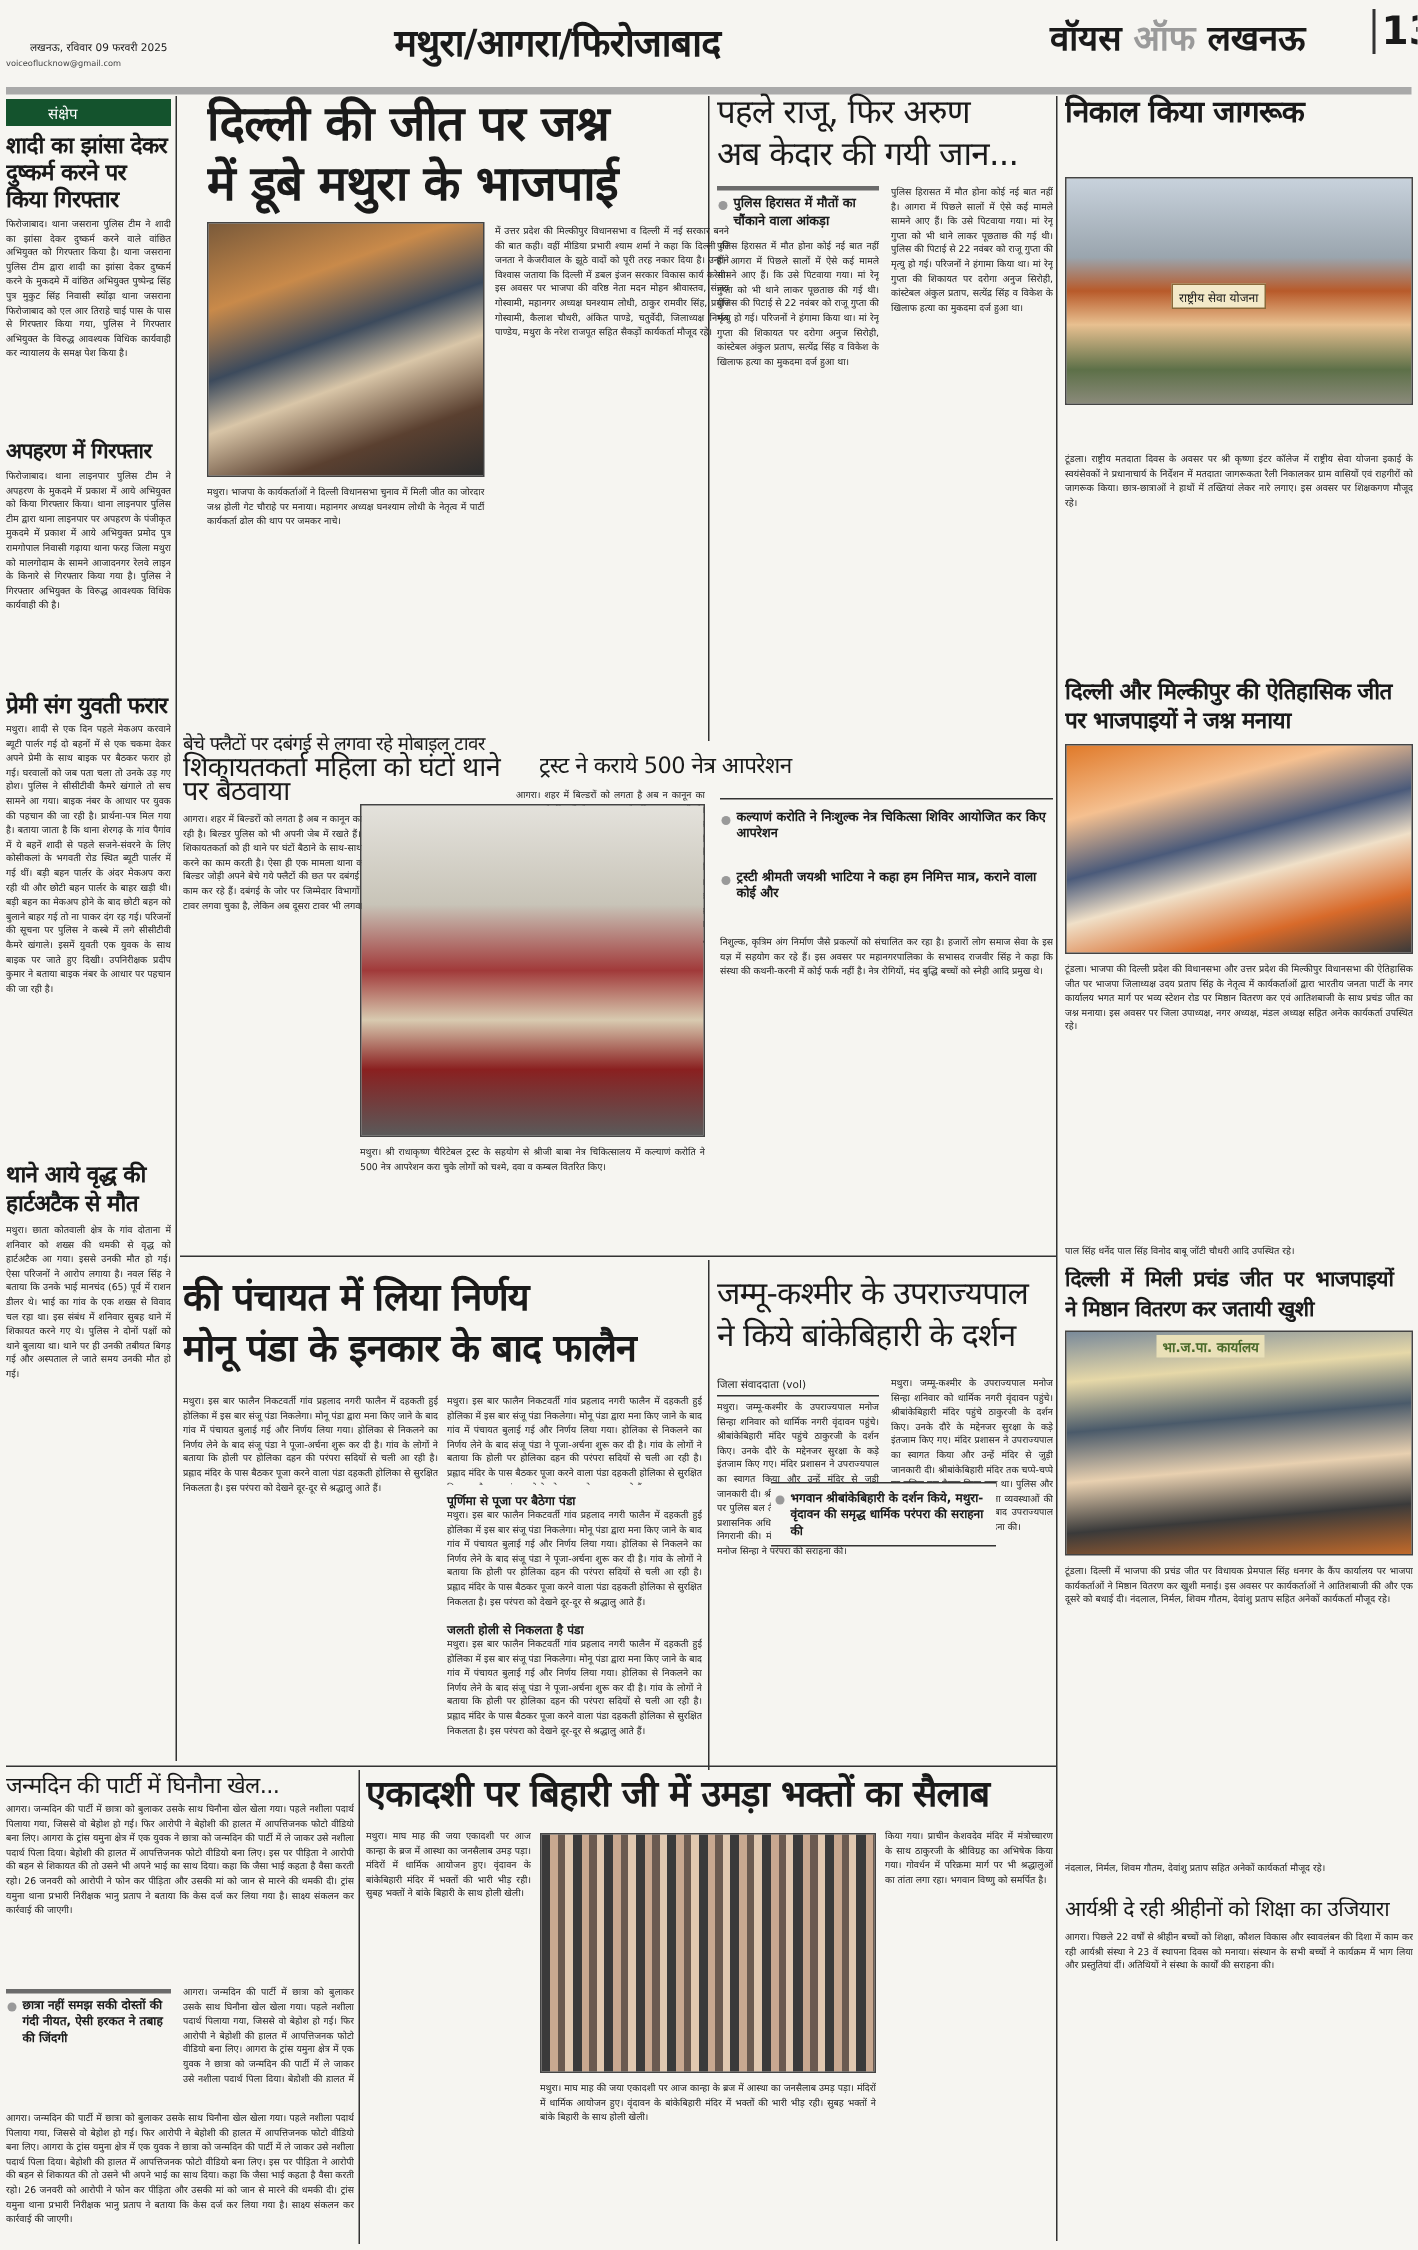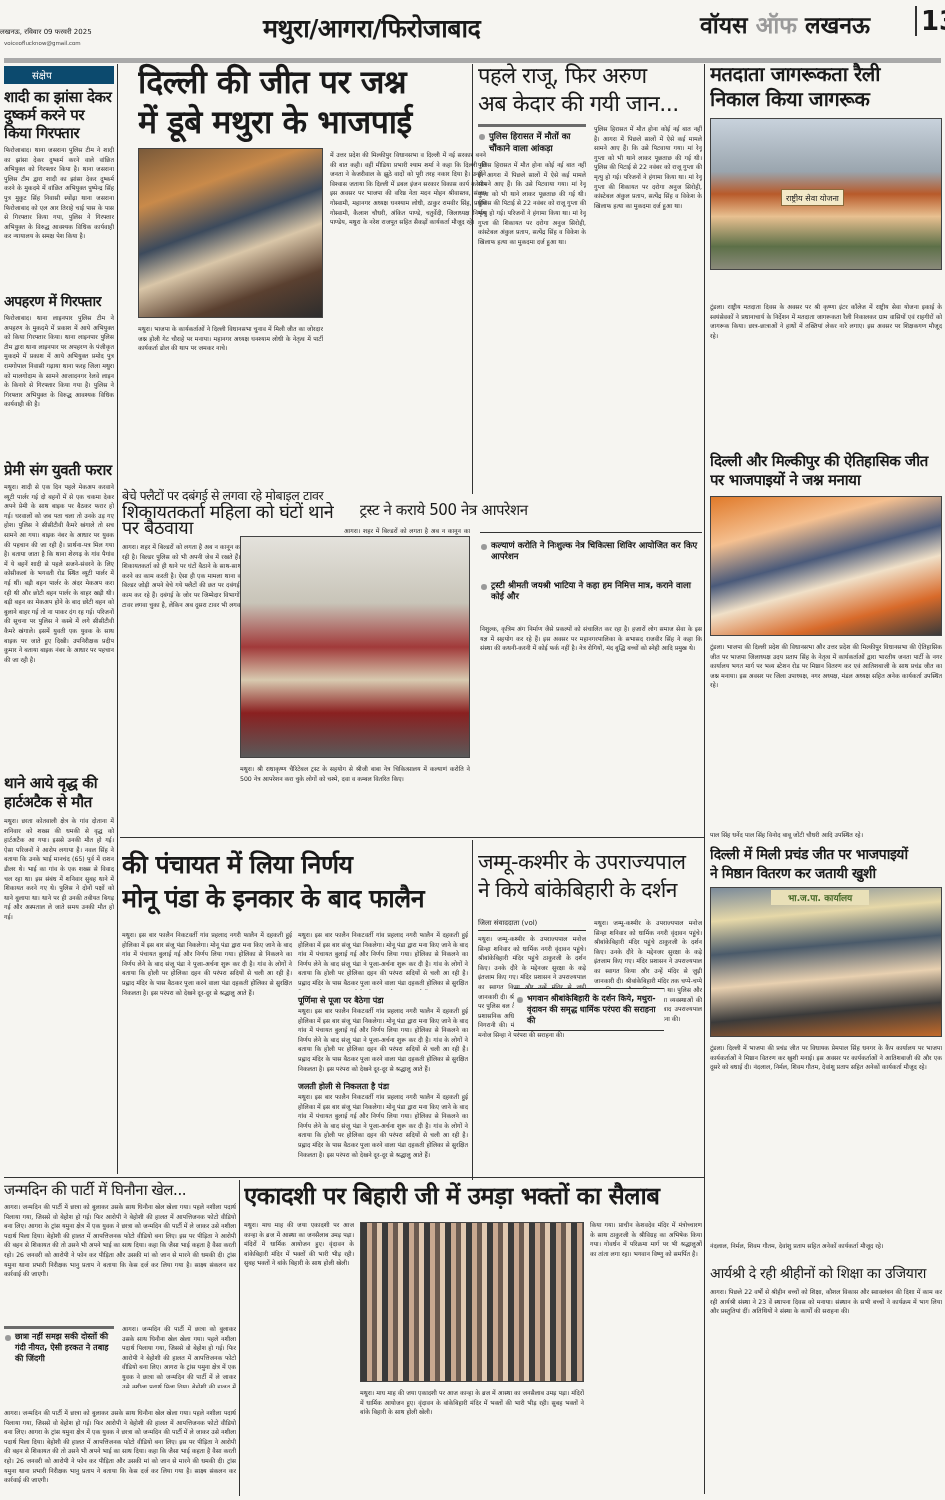--- a/index.html
+++ b/index.html
@@ -1,35 +1,35 @@
 <!DOCTYPE html>
 <html><head>
 <meta charset="utf-8">
 <style>
   * { box-sizing: border-box; margin: 0; padding: 0; }
   body { width: 945px; height: 1500px; background: #f6f5f1; font-family: "DejaVu Sans", sans-serif; color: #1a1a1a; overflow: hidden; position: relative; }
   .masthead { position: absolute; left: 0; top: 0; width: 945px; height: 56px; }
-  .mh-date { position: absolute; left: 0; top: 27px; font-size: 7px; }
+  .mh-date { position: absolute; left: 20px; top: 27px; font-size: 7px; }
   .mh-email { position: absolute; left: 4px; top: 40px; font-size: 5.5px; color: #444; }
   .mh-region { position: absolute; left: 263px; top: 10px; font-size: 25px; font-weight: bold; letter-spacing: -0.5px; font-family: "DejaVu Sans", sans-serif; }
   .mh-brand { position: absolute; left: 700px; top: 8px; font-size: 23px; font-weight: bold; }
   .mh-brand .of { color: #9a9a9a; }
   .mh-page { position: absolute; left: 915px; top: 6px; font-size: 26px; font-weight: bold; border-left: 2px solid #333; padding-left: 4px; }
   .mh-rule { position: absolute; left: 4px; top: 58px; width: 937px; height: 5px; background: #a9a9a9; }
 
   .col { position: absolute; overflow: hidden; }
   .vrule { position: absolute; width: 1px; background: #333; }
   .hrule { position: absolute; height: 1px; background: #333; }
   .body-text { font-size: 6.2px; line-height: 9.6px; text-align: justify; color: #222; }
   .head-xl { font-weight: bold; font-size: 33px; line-height: 40px; letter-spacing: -0.5px; }
   .head-l { font-weight: bold; font-size: 24px; line-height: 30px; letter-spacing: -0.5px; }
   .head-m { font-weight: bold; font-size: 17px; line-height: 21px; letter-spacing: -0.4px; }
   .head-s { font-weight: bold; font-size: 14px; line-height: 17px; letter-spacing: -0.4px; }
   .head-thin { font-weight: normal; }
-  .brief-label { background: #0c4a6e; color: #fff; font-size: 10px; padding: 2px 0 2px 28px; width: 112px; }
+  .brief-label { background: #14532d; color: #fff; font-size: 10px; padding: 2px 0 2px 28px; width: 112px; }
   .bullet { font-size: 9px; line-height: 12px; font-weight: bold; padding-left: 11px; position: relative; }
   .bullet::before { content: ""; position: absolute; left: 1px; top: 4px; width: 6px; height: 6px; border-radius: 50%; background: #999; }
   .photo { position: absolute; border: 1px solid #444; overflow: hidden; }
   .ph-crowd1 { background: linear-gradient(160deg, #7a5a3a 0%, #c98a4a 25%, #3c4a5c 45%, #d9c6a8 60%, #5a4030 80%, #2d2d2d 100%); }
   .ph-rally { background: linear-gradient(180deg, #c8d2dc 0%, #9aa5ae 35%, #b85a2a 50%, #e8c090 65%, #5d7048 85%, #8a8a7a 100%); }
   .ph-trust { background: linear-gradient(180deg, #e4e2dc 0%, #c8c4b8 30%, #a13a3a 50%, #d8cab0 65%, #8a2020 80%, #5a5a5a 100%); }
   .ph-mithai { background: linear-gradient(175deg, #7a8a9a 0%, #e6d8a8 20%, #4a5a6a 40%, #e8d0b0 60%, #3a3a3a 80%, #c26a2a 100%); }
   .ph-bjp { background: linear-gradient(165deg, #e07a2a 0%, #f5c090 25%, #4a5a7a 45%, #f0e0c8 60%, #d86a2a 80%, #3a3a3a 100%); }
   .ph-ekadashi { background: repeating-linear-gradient(90deg, #3a3a3a 0 6px, #c8a890 6px 11px, #6a5a50 11px 16px, #e0c8b0 16px 21px); }
   .gray-band { background: #6b6b6b; height: 3px; }
@@ -78,21 +78,20 @@
 <div class="col" style="left:478px; top:62px; width:224px; height:420px;">
   <div class="head-l head-thin" style="font-size:22px; line-height:28px;">पहले राजू, फिर अरुण</div>
   <div class="head-l head-thin" style="font-size:22px; line-height:28px;">अब केदार की गयी जान...</div>
   <div class="gray-band" style="width:108px; margin-top:6px;"></div>
   <div class="bullet" style="width:110px; margin-top:3px; font-size:8.5px;">पुलिस हिरासत में मौतों का चौंकाने वाला आंकड़ा</div>
   <div class="body-text" style="position:absolute; left:0; top:98px; width:108px; height:316px; overflow:hidden;">पुलिस हिरासत में मौत होना कोई नई बात नहीं है। आगरा में पिछले सालों में ऐसे कई मामले सामने आए हैं। कि उसे पिटवाया गया। मां रेनू गुप्ता को भी थाने लाकर पूछताछ की गई थी। पुलिस की पिटाई से 22 नवंबर को राजू गुप्ता की मृत्यु हो गई। परिजनों ने हंगामा किया था। मां रेनू गुप्ता की शिकायत पर दरोगा अनुज सिरोही, कांस्टेबल अंकुल प्रताप, सत्येंद्र सिंह व विकेश के खिलाफ हत्या का मुकदमा दर्ज हुआ था।</div>
   <div class="body-text" style="position:absolute; left:116px; top:62px; width:108px; height:352px; overflow:hidden;">पुलिस हिरासत में मौत होना कोई नई बात नहीं है। आगरा में पिछले सालों में ऐसे कई मामले सामने आए हैं। कि उसे पिटवाया गया। मां रेनू गुप्ता को भी थाने लाकर पूछताछ की गई थी। पुलिस की पिटाई से 22 नवंबर को राजू गुप्ता की मृत्यु हो गई। परिजनों ने हंगामा किया था। मां रेनू गुप्ता की शिकायत पर दरोगा अनुज सिरोही, कांस्टेबल अंकुल प्रताप, सत्येंद्र सिंह व विकेश के खिलाफ हत्या का मुकदमा दर्ज हुआ था।</div>
 </div>
 
 <div class="col" style="left:710px; top:62px; width:232px; height:388px;">
-  <div class="head-m" style="font-size:20px; line-height:25px;">मतदाता जागरूकता रैली</div>
   <div class="head-m" style="font-size:20px; line-height:25px;">निकाल किया जागरूक</div>
   <div class="photo ph-rally" style="left:0; top:56px; width:232px; height:152px;">
     <div style="position:absolute; left:70px; top:70px; background:#f3e9c8; border:1px solid #8a6a3a; font-size:8px; padding:2px 4px;">राष्ट्रीय सेवा योजना</div>
   </div>
   <div class="body-text" style="position:absolute; left:0; top:240px; width:232px; height:140px; overflow:hidden;">टूंडला। राष्ट्रीय मतदाता दिवस के अवसर पर श्री कृष्णा इंटर कॉलेज में राष्ट्रीय सेवा योजना इकाई के स्वयंसेवकों ने प्रधानाचार्य के निर्देशन में मतदाता जागरूकता रैली निकालकर ग्राम वासियों एवं राहगीरों को जागरूक किया। छात्र-छात्राओं ने हाथों में तख्तियां लेकर नारे लगाए। इस अवसर पर शिक्षकगण मौजूद रहे।</div>
 </div>
 
 <div class="col" style="left:710px; top:452px; width:232px; height:390px;">
   <div class="head-s" style="font-size:15px; line-height:19px;">दिल्ली और मिल्कीपुर की ऐतिहासिक जीत</div>
   <div class="head-s" style="font-size:15px; line-height:19px;">पर भाजपाइयों ने जश्न मनाया</div>
@@ -138,24 +137,24 @@
   <div style="position:absolute; left:0; top:70px; font-size:7px;">जिला संवाददाता (vol)</div>
   <div class="hrule" style="left:0; top:82px; width:108px;"></div>
   <div class="body-text" style="position:absolute; left:0; top:86px; width:108px; height:236px; overflow:hidden;">मथुरा। जम्मू-कश्मीर के उपराज्यपाल मनोज सिन्हा शनिवार को धार्मिक नगरी वृंदावन पहुंचे। श्रीबांकेबिहारी मंदिर पहुंचे ठाकुरजी के दर्शन किए। उनके दौरे के मद्देनजर सुरक्षा के कड़े इंतजाम किए गए। मंदिर प्रशासन ने उपराज्यपाल का स्वागत किया और उन्हें मंदिर से जुड़ी जानकारी दी। श्रीबांकेबिहारी मंदिर तक चप्पे-चप्पे पर पुलिस बल तैनात किया गया था। पुलिस और प्रशासनिक अधिकारियों ने सुरक्षा व्यवस्थाओं की निगरानी की। मंदिर दर्शन के बाद उपराज्यपाल मनोज सिन्हा ने परंपरा की सराहना की।</div>
   <div class="body-text" style="position:absolute; left:116px; top:70px; width:108px; height:252px; overflow:hidden;">मथुरा। जम्मू-कश्मीर के उपराज्यपाल मनोज सिन्हा शनिवार को धार्मिक नगरी वृंदावन पहुंचे। श्रीबांकेबिहारी मंदिर पहुंचे ठाकुरजी के दर्शन किए। उनके दौरे के मद्देनजर सुरक्षा के कड़े इंतजाम किए गए। मंदिर प्रशासन ने उपराज्यपाल का स्वागत किया और उन्हें मंदिर से जुड़ी जानकारी दी। श्रीबांकेबिहारी मंदिर तक चप्पे-चप्पे पर पुलिस बल तैनात किया गया था। पुलिस और प्रशासनिक अधिकारियों ने सुरक्षा व्यवस्थाओं की निगरानी की। मंदिर दर्शन के बाद उपराज्यपाल मनोज सिन्हा ने परंपरा की सराहना की।</div>
   <div style="position:absolute; left:36px; top:140px; width:150px; background:#f6f5f1; border-top:1px solid #333; border-bottom:1px solid #333; padding:4px 2px;">
     <div class="bullet" style="font-size:8px; line-height:11px;">भगवान श्रीबांकेबिहारी के दर्शन किये, मथुरा-वृंदावन की समृद्ध धार्मिक परंपरा की सराहना की</div>
   </div>
 </div>
 
 <div class="col" style="left:710px; top:845px; width:232px; height:405px;">
-  <div class="head-s" style="font-size:14px; line-height:19px;">दिल्ली में मिली प्रचंड जीत पर भाजपाइयों</div>
+  <div class="head-s" style="font-size:14px; line-height:19px;font-family:Liberation Mono, monospace;">दिल्ली में मिली प्रचंड जीत पर भाजपाइयों</div>
   <div class="head-s" style="font-size:14px; line-height:19px;">ने मिष्ठान वितरण कर जतायी खुशी</div>
   <div class="photo ph-mithai" style="left:0; top:42px; width:232px; height:150px;">
-    <div style="position:absolute; left:60px; top:2px; background:#e9e0b8; color:#4a6a2a; font-size:9px; font-weight:bold; padding:1px 17px;">भा.ज.पा. कार्यालय</div>
+    <div style="position:absolute; left:60px; top:2px; background:#e9e0b8; color:#4a6a2a; font-size:9px; font-weight:bold; padding:1px 4px;">भा.ज.पा. कार्यालय</div>
   </div>
   <div class="body-text" style="position:absolute; left:0; top:198px; width:232px; height:196px; overflow:hidden;">टूंडला। दिल्ली में भाजपा की प्रचंड जीत पर विधायक प्रेमपाल सिंह धनगर के कैंप कार्यालय पर भाजपा कार्यकर्ताओं ने मिष्ठान वितरण कर खुशी मनाई। इस अवसर पर कार्यकर्ताओं ने आतिशबाजी की और एक दूसरे को बधाई दी। नंदलाल, निर्मल, शिवम गौतम, देवांशु प्रताप सहित अनेकों कार्यकर्ता मौजूद रहे।</div>
   <div class="body-text" style="position:absolute; left:0; top:396px; width:232px;">नंदलाल, निर्मल, शिवम गौतम, देवांशु प्रताप सहित अनेकों कार्यकर्ता मौजूद रहे।</div>
 </div>
 
 <div class="hrule" style="left:4px; top:1177px; width:700px;"></div>
 <div class="col" style="left:4px; top:1180px; width:232px; height:316px;">
   <div class="head-s head-thin" style="font-size:15px; line-height:20px;">जन्मदिन की पार्टी में घिनौना खेल...</div>
   <div class="body-text" style="margin-top:2px; height:120px; overflow:hidden;">आगरा। जन्मदिन की पार्टी में छात्रा को बुलाकर उसके साथ घिनौना खेल खेला गया। पहले नशीला पदार्थ पिलाया गया, जिससे वो बेहोश हो गई। फिर आरोपी ने बेहोशी की हालत में आपत्तिजनक फोटो वीडियो बना लिए। आगरा के ट्रांस यमुना क्षेत्र में एक युवक ने छात्रा को जन्मदिन की पार्टी में ले जाकर उसे नशीला पदार्थ पिला दिया। बेहोशी की हालत में आपत्तिजनक फोटो वीडियो बना लिए। इस पर पीड़िता ने आरोपी की बहन से शिकायत की तो उसने भी अपने भाई का साथ दिया। कहा कि जैसा भाई कहता है वैसा करती रहो। 26 जनवरी को आरोपी ने फोन कर पीड़िता और उसकी मां को जान से मारने की धमकी दी। ट्रांस यमुना थाना प्रभारी निरीक्षक भानु प्रताप ने बताया कि केस दर्ज कर लिया गया है। साक्ष्य संकलन कर कार्रवाई की जाएगी।</div>
   <div class="gray-band" style="width:110px; margin-top:4px;"></div>

